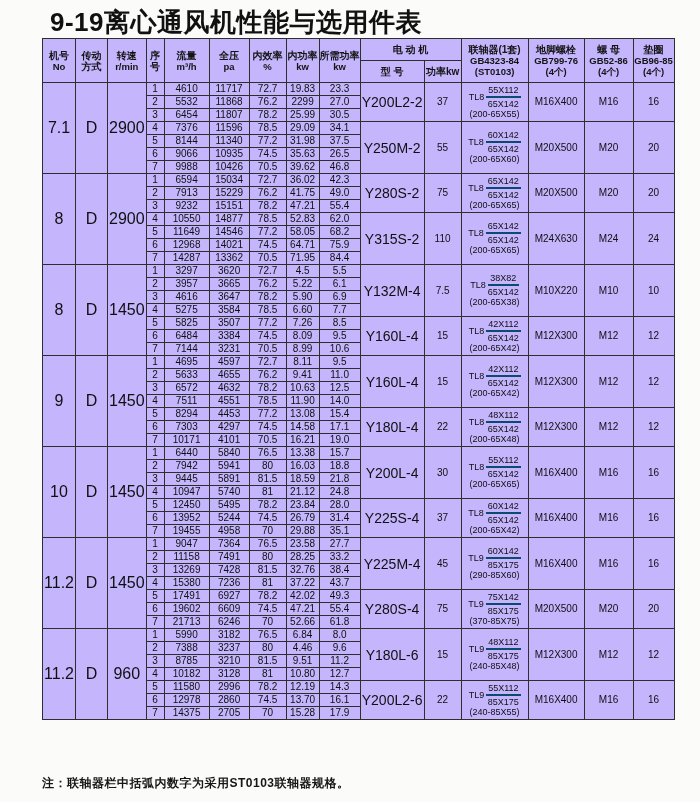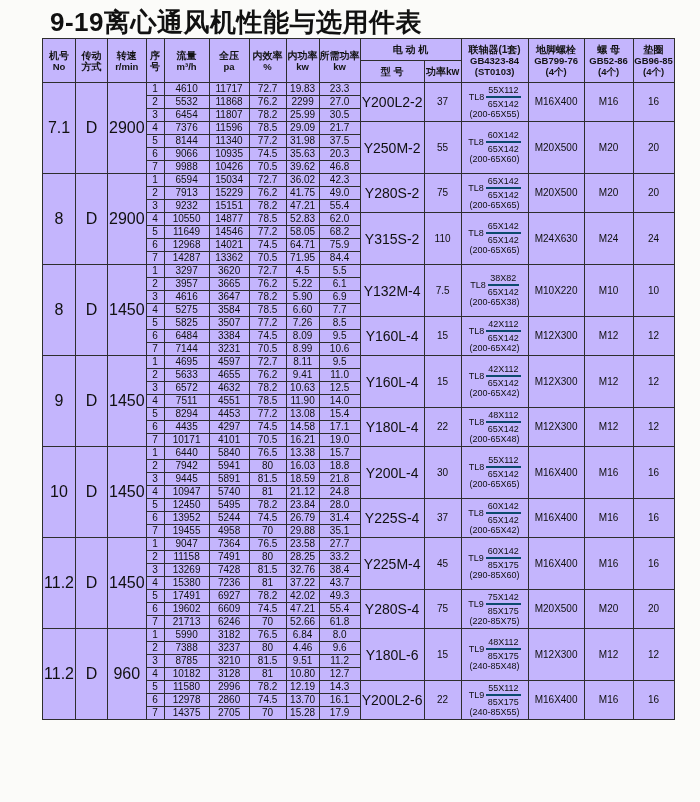--- a/index.html
+++ b/index.html
@@ -181,21 +181,21 @@
           <td>78.2</td>
           <td>25.99</td>
           <td>30.5</td>
         </tr>
         <tr>
           <td>4</td>
           <td>7376</td>
           <td>11596</td>
           <td>78.5</td>
           <td>29.09</td>
-          <td>21.7</td>
+          <td>34.1</td>
           <td class="c-model" rowspan="4">Y250M-2</td>
           <td rowspan="4">55</td>
           <td class="c-coupling" rowspan="4">
             <div class="cpl-row">
               <span class="cpl-prefix">TL8</span>
               <span class="cpl-frac">
                 <span class="cpl-top">60X142</span>
                 <span class="cpl-bot">65X142</span>
               </span>
             </div>
@@ -212,21 +212,21 @@
           <td>77.2</td>
           <td>31.98</td>
           <td>37.5</td>
         </tr>
         <tr>
           <td>6</td>
           <td>9066</td>
           <td>10935</td>
           <td>74.5</td>
           <td>35.63</td>
-          <td>20.3</td>
+          <td>26.5</td>
         </tr>
         <tr>
           <td>7</td>
           <td>9988</td>
           <td>10426</td>
           <td>70.5</td>
           <td>39.62</td>
           <td>46.8</td>
         </tr>
         <tr>
@@ -475,21 +475,21 @@
               </span>
             </div>
             <div class="cpl-note">(200-65X48)</div>
           </td>
           <td rowspan="3">M12X300</td>
           <td rowspan="3">M12</td>
           <td rowspan="3">12</td>
         </tr>
         <tr>
           <td>6</td>
-          <td>4435</td>
+          <td>7303</td>
           <td>4297</td>
           <td>74.5</td>
           <td>14.58</td>
           <td>17.1</td>
         </tr>
         <tr>
           <td>7</td>
           <td>10171</td>
           <td>4101</td>
           <td>70.5</td>
@@ -645,21 +645,21 @@
           <td class="c-model" rowspan="3">Y280S-4</td>
           <td rowspan="3">75</td>
           <td class="c-coupling" rowspan="3">
             <div class="cpl-row">
               <span class="cpl-prefix">TL9</span>
               <span class="cpl-frac">
                 <span class="cpl-top">75X142</span>
                 <span class="cpl-bot">85X175</span>
               </span>
             </div>
-            <div class="cpl-note">(220-85X75)</div>
+            <div class="cpl-note">(370-85X75)</div>
           </td>
           <td rowspan="3">M20X500</td>
           <td rowspan="3">M20</td>
           <td rowspan="3">20</td>
         </tr>
         <tr>
           <td>6</td>
           <td>19602</td>
           <td>6609</td>
           <td>74.5</td>
@@ -759,14 +759,15 @@
           <td>7</td>
           <td>14375</td>
           <td>2705</td>
           <td>70</td>
           <td>15.28</td>
           <td>17.9</td>
         </tr>
       </tbody>
   </table>
 
+  <div class="note">注：联轴器栏中括弧内数字为采用ST0103联轴器规格。</div>
 
 </div>
 
 </body></html>

